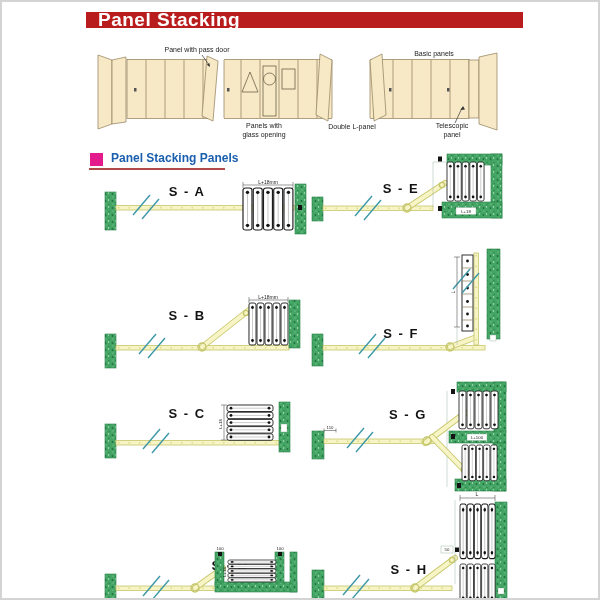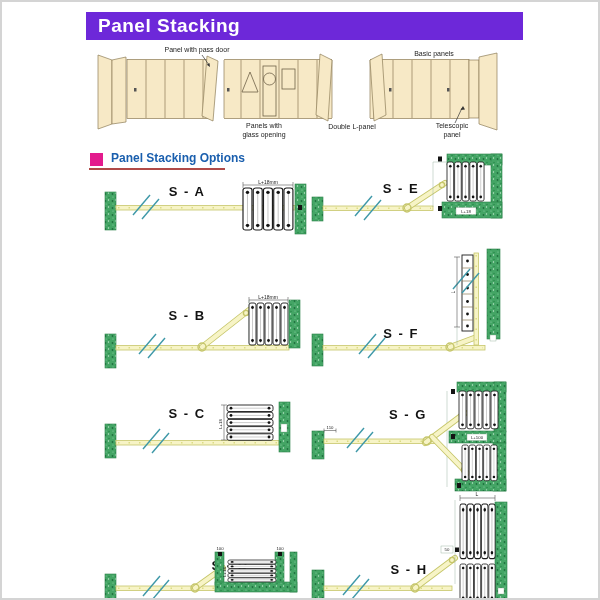--- a/index.html
+++ b/index.html
@@ -1,21 +1,21 @@
 <!DOCTYPE html>
 <html><head>
 <meta charset="utf-8">
 <style>
   html,body{margin:0;padding:0;background:#ffffff;}
   #page{position:relative;width:600px;height:600px;background:#ffffff;
         border:2px solid #d4d4d4;box-sizing:border-box;overflow:hidden;
         font-family:"Liberation Sans",sans-serif;}
   .abs{position:absolute;}
   
-  #hdr{left:84px;top:10px;width:437px;height:28px;background:#6d28d9;
+  #hdr{left:84px;top:10px;width:437px;height:16px;background:#b91c1c;
        display:flex;align-items:center;}
   #hdr span{color:#ffffff;font-size:19px;font-weight:bold;padding-left:12px;letter-spacing:.5px;}
   
   #optrow{left:88px;top:149px;width:200px;height:22px;}
   #optsq{position:absolute;left:0;top:2px;width:13px;height:13px;background:#e31b8d;}
   #optxt{position:absolute;left:21px;top:0;color:#1a5fae;font-size:12px;font-weight:bold;white-space:nowrap;}
   #optline{position:absolute;left:-1px;top:17px;width:136px;height:2px;background:#b04a47;}
   
   svg{overflow:visible;}
   .wall{fill:url(#gw);stroke:#2b8048;stroke-width:.6;}
@@ -150,21 +150,21 @@
     <text class="etx" x="167" y="93" text-anchor="middle">glass opening</text>
     <text class="etx" x="255" y="85" text-anchor="middle">Double L-panel</text>
     <text class="etx" x="355" y="84" text-anchor="middle">Telescopic</text>
     <text class="etx" x="355" y="93" text-anchor="middle">panel</text>
     <line class="earr" x1="358" y1="79" x2="365" y2="64"></line>
     <polygon class="eah" points="366,62 363.6,66 368,65.4"></polygon>
   </svg>
 
   <div id="optrow" class="abs">
     <div id="optsq"></div>
-    <div id="optxt">Panel Stacking Options</div>
+    <div id="optxt">Panel Stacking Panels</div>
     <div id="optline"></div>
   </div>
 
   <svg class="abs" style="left:95px;top:176px" width="215" height="64" viewBox="0 0 215 64">
     <text class="slabel" x="90" y="18" text-anchor="middle">S - A</text>
     <rect class="wall" x="8" y="14" width="11" height="38"></rect>
     <rect class="trackf" x="19" y="27.5" width="179" height="4.5"></rect>
     <line class="tdots" x1="21" y1="29.7" x2="196" y2="29.7"></line>
     <use href="#brk" transform="translate(36,17)"></use>
     <g>

